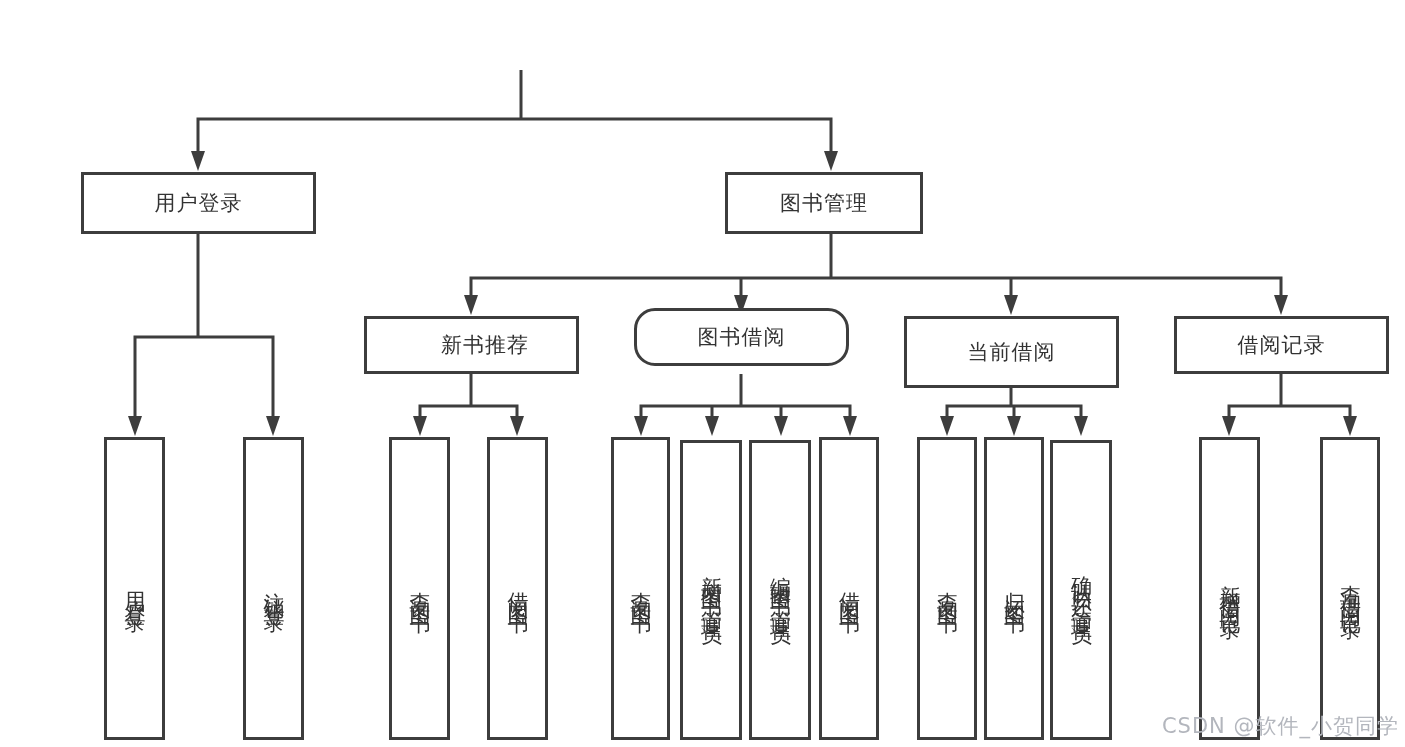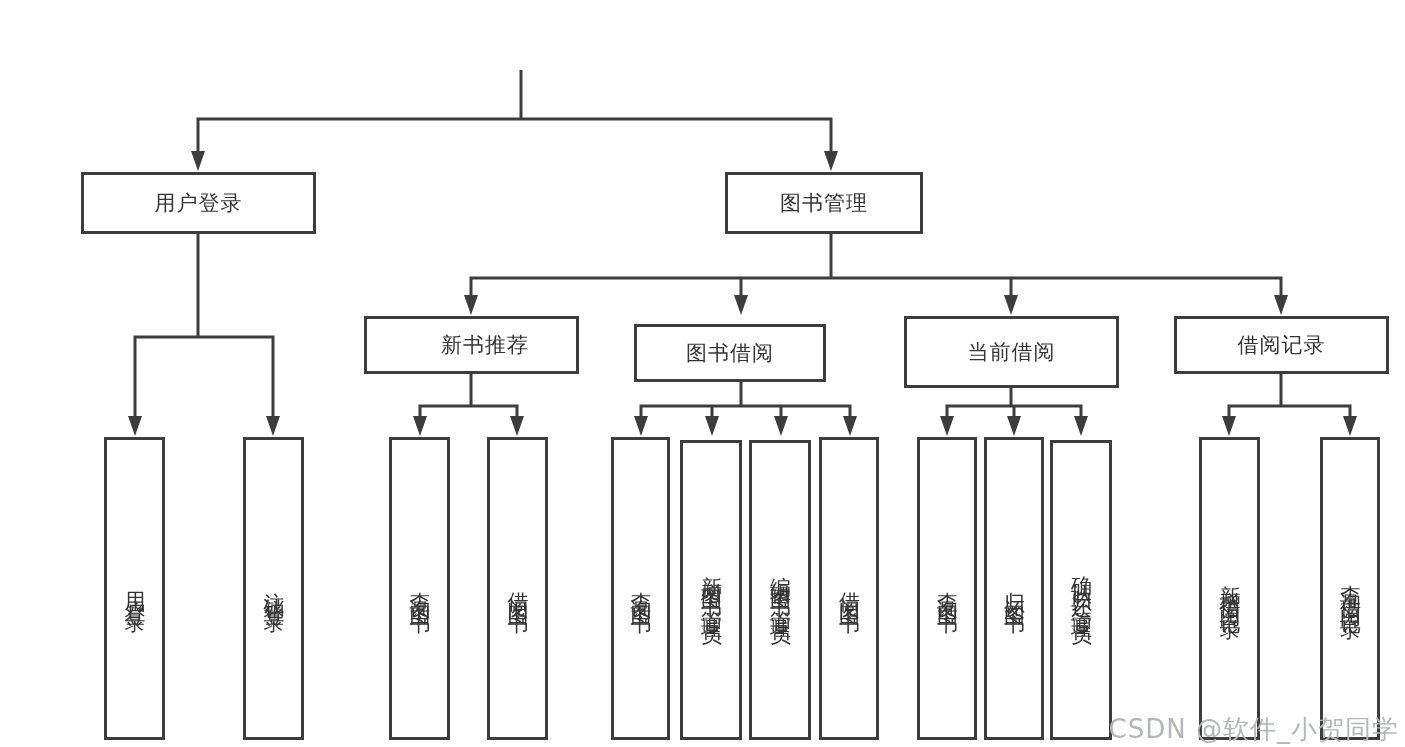--- a/index.html
+++ b/index.html
@@ -46,21 +46,21 @@
     text-orientation: mixed;
     letter-spacing: 7px;
     line-height: 1;
     white-space: nowrap;
   }
   
   #n-root   { left: 20px;   top: 14px;  width: 1002px; height: 56px; }
   #n-login  { left: 81px;   top: 172px; width: 235px;  height: 62px; }
   #n-mgmt   { left: 714px;  top: 172px; width: 198px;  height: 62px; margin-left: 11px; }
   #n-newb   { left: 364px;  top: 316px; width: 215px;  height: 58px; padding-left: 27px; }
-  #n-borrow { left: 634px;  top: 324px; width: 192px;  height: 58px; }
+  #n-borrow { left: 634px;  top: 308px; width: 215px;  height: 58px; border-radius: 21px; }
   #n-cur    { left: 904px;  top: 316px; width: 215px;  height: 72px; }
   #n-rec    { left: 1174px; top: 316px; width: 215px;  height: 58px; }
 
   .leaf { top: 437px; height: 303px; width: 61px; }
   #l-ul1 { left: 104px; }
   #l-ul2 { left: 243px; }
   #l-nb1 { left: 389px; }
   #l-nb2 { left: 487px; }
   #l-bb1 { left: 611px; width: 59px; }
   #l-bb2 { left: 680px; width: 62px; top: 440px; height: 300px; }
@@ -69,21 +69,21 @@
   #l-cb1 { left: 917px; width: 60px; }
   #l-cb2 { left: 984px; width: 60px; }
   #l-cb3 { left: 1050px; width: 62px; top: 440px; height: 300px; }
   #l-br1 { left: 1199px; }
   #l-br2 { left: 1320px; width: 60px; }
 
   .watermark {
     position: absolute;
     right: 6px;
     top: 712px;
-    font-size: 26px;
+    font-size: 21px;
     color: #b3b6bd;
     letter-spacing: 1px;
     z-index: 4;
     white-space: nowrap;
   }
 </style>
 </head>
 <body>
 
 <div class="canvas">

